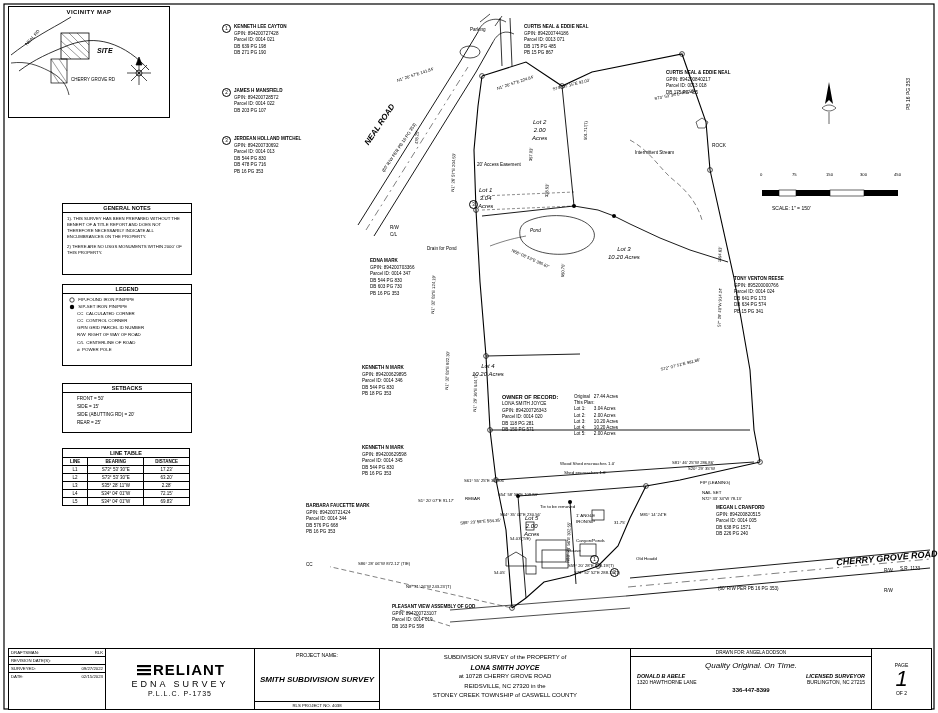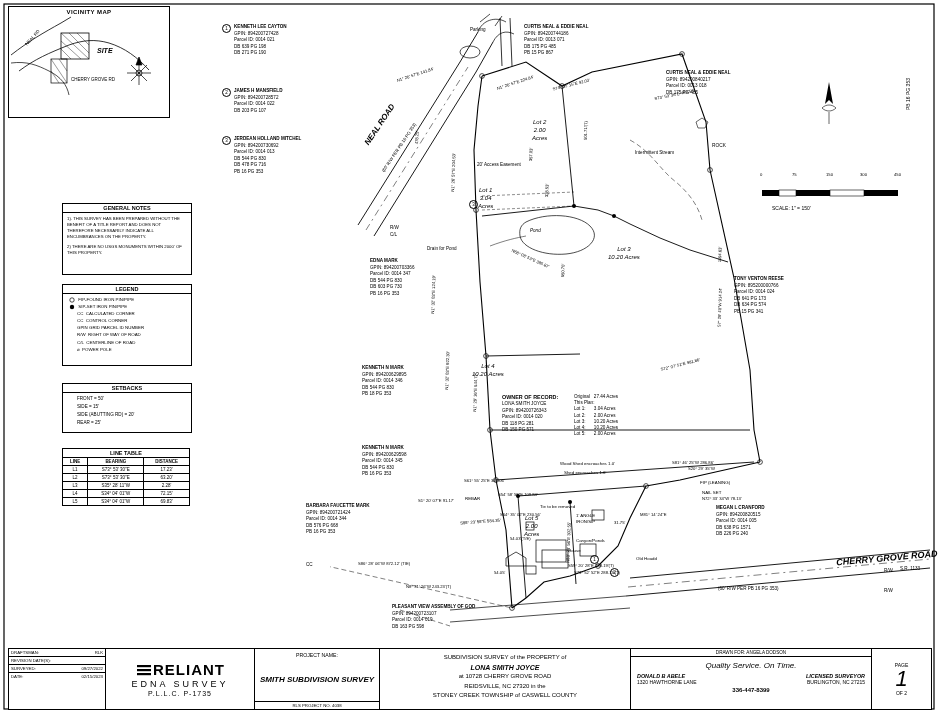--- a/index.html
+++ b/index.html
@@ -570,21 +570,21 @@
         <div>at 10728 CHERRY GROVE ROAD</div>
         <div>REIDSVILLE, NC 27320 in the</div>
         <div>STONEY CREEK TOWNSHIP of CASWELL COUNTY</div>
       </div>
 
       <div style="width:240px;border-right:1px solid #000;text-align:center;">
         <div style="border-bottom:1px solid #000;font-size:4.6px;padding:1px 0;">
           <span>DRAWN FOR:</span>
           <span>ANGELA DODSON</span>
         </div>
-        <div style="font-size:8px;font-style:italic;padding:4px 0 3px;">Quality Service. On Time.</div>
+        <div style="font-size:8px;font-style:italic;padding:4px 0 3px;">Quality Original. On Time.</div>
         <div style="display:flex;justify-content:space-between;padding:0 6px;font-size:5.4px;">
           <span class="bold ital">DONALD B ABELE</span>
           <span class="bold ital">LICENSED SURVEYOR</span>
         </div>
         <div style="display:flex;justify-content:space-between;padding:0 6px;font-size:5px;">
           <span>1320 HAWTHORNE LANE</span>
           <span>BURLINGTON, NC 27215</span>
         </div>
         <div style="font-size:6px;font-weight:bold;margin-top:2px;">336-447-8399</div>
       </div>

